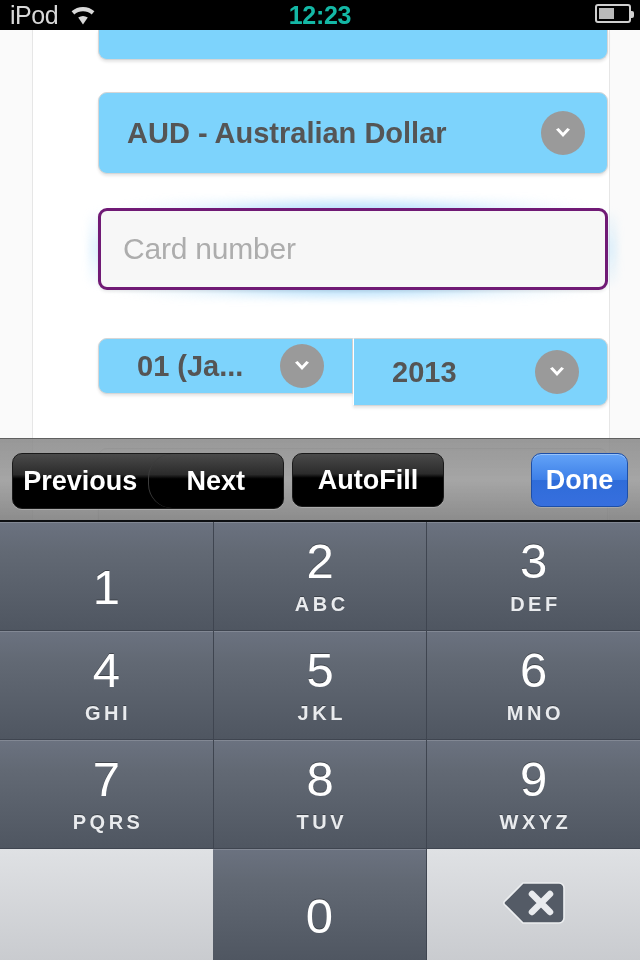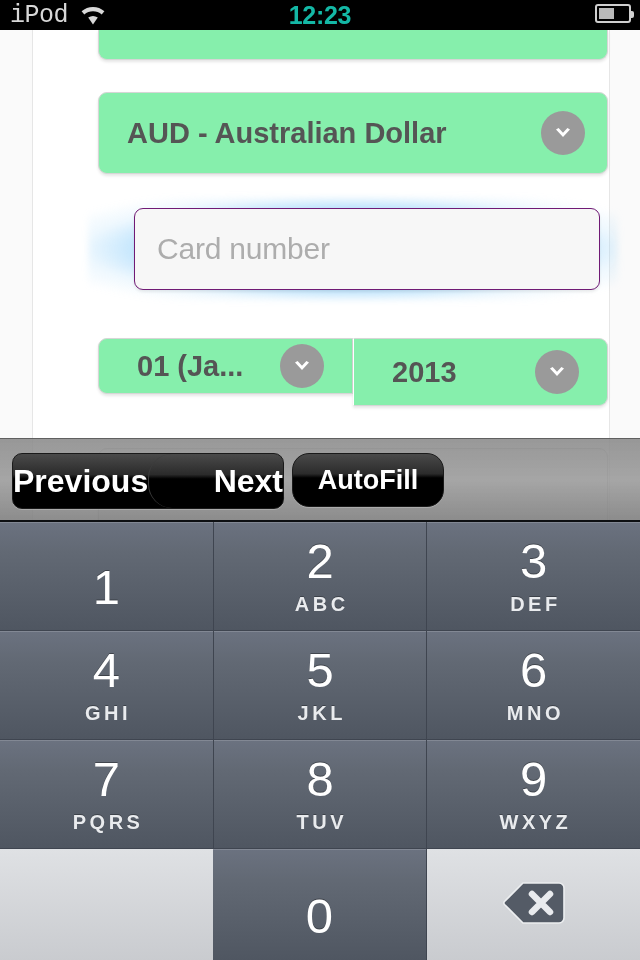--- a/index.html
+++ b/index.html
@@ -30,21 +30,20 @@
   .sb-left {
     display: flex; align-items: center;
     padding-left: 10px; gap: 10px;
   }
   .sb-carrier {
     color: #d8d8d8;
     font-size: 25px;
     font-weight: 400;
     letter-spacing: -0.5px;
     line-height: 1;
-    font-family: Liberation Mono, monospace;
   }
   .wifi-icon { width: 30px; height: 22px; display:block; }
   .sb-time {
     position: absolute; left: 0; right: 0;
     text-align: center;
     color: #14b8a6;
     font-size: 25px;
     font-weight: 700;
     letter-spacing: -0.3px;
   }
@@ -84,21 +83,21 @@
     left: 32px; top: 0;
     width: 578px; height: 500px;
     background: #ffffff;
     border-left: 1px solid #e6e6e6;
     border-right: 1px solid #e6e6e6;
     box-sizing: border-box;
   }
 
   .field {
     position: absolute;
-    background: #86efac;
+    background: #7dd3fc;
     border: 1px solid #d6d6d6;
     border-radius: 9px;
     box-shadow: 0 2px 3px rgba(0,0,0,0.10);
     box-sizing: border-box;
     display: flex;
     align-items: center;
   }
   .field-label {
     font-size: 29px;
     font-weight: 700;
@@ -136,25 +135,24 @@
   #card-glow {
     position: absolute;
     left: 55px; top: 168px;
     width: 530px; height: 102px;
     border-radius: 18px;
     background: radial-gradient(ellipse at center, rgba(110,190,245,0.95) 0%, rgba(125,200,250,0.75) 45%, rgba(160,215,250,0.18) 72%, rgba(255,255,255,0) 88%);
     filter: blur(3px);
   }
   #field-card {
     left: 65px; top: 178px;
-    width: 466px; height: 82px;
+    width: 510px; height: 82px;
     background: #f7f7f7;
-    border: 1px solid #701a75;
+    border: 3px solid #701a75;
     box-shadow: 0 2px 3px rgba(0,0,0,0.08);
-    margin-left: 36px;
   }
   .placeholder {
     font-size: 30px;
     font-weight: 400;
     color: #adadad;
     padding-left: 22px;
     letter-spacing: -0.2px;
   }
 
   
@@ -187,21 +185,21 @@
     left: 0; top: 438px;
     width: 640px; height: 82px;
     background: linear-gradient(to bottom, rgba(138,138,138,0.88) 0%, rgba(152,152,152,0.86) 50%, rgba(128,128,128,0.90) 100%);
     border-top: 1px solid rgba(60,60,60,0.55);
     z-index: 40;
   }
   .bar-btn {
     position: absolute;
     top: 14px;
     height: 54px;
-    border-radius: 17px;
+    border-radius: 10px;
     display: flex;
     align-items: center;
     justify-content: center;
     color: #fff;
     font-size: 27px;
     font-weight: 700;
     box-sizing: border-box;
   }
   .bar-dark {
     background: linear-gradient(to bottom, #4a4a4a 0%, #2b2b2b 38%, #000000 46%, #000000 100%);
@@ -214,23 +212,23 @@
     width: 270px; height: 54px;
     border-radius: 10px;
     display: flex;
     overflow: hidden;
     background: linear-gradient(to bottom, #4a4a4a 0%, #2b2b2b 38%, #000000 46%, #000000 100%);
     border: 1px solid #1a1a1a;
     box-shadow: 0 1px 0 rgba(255,255,255,0.22);
   }
   .seg {
     flex: 1;
-    display: flex; align-items: center; justify-content: flex-end;
+    display: flex; align-items: center; justify-content: center;
     color: #fff;
-    font-size: 32px;
+    font-size: 27px;
     font-weight: 700;
   }
   #seg-next { border-left: 1px solid #3d3d3d; border-radius: 24px; }
   #btn-autofill {
     left: 292px;
     width: 152px;
   }
   #btn-done {
     left: 531px;
     width: 97px;
@@ -351,20 +349,23 @@
       <div class="seg" id="seg-prev">
         <span>Previous</span>
       </div>
       <div class="seg" id="seg-next">
         <span>Next</span>
       </div>
     </div>
     <div class="bar-btn bar-dark" id="btn-autofill">
       <span>AutoFill</span>
     </div>
+    <div class="bar-btn" id="btn-done">
+      <span>Done</span>
+    </div>
   </div>
 
   <div id="keyboard">
 
     <div class="krow">
       <div class="key">
         <span class="kdigit solo">1</span>
       </div>
       <div class="key">
         <span class="kdigit">2</span>

